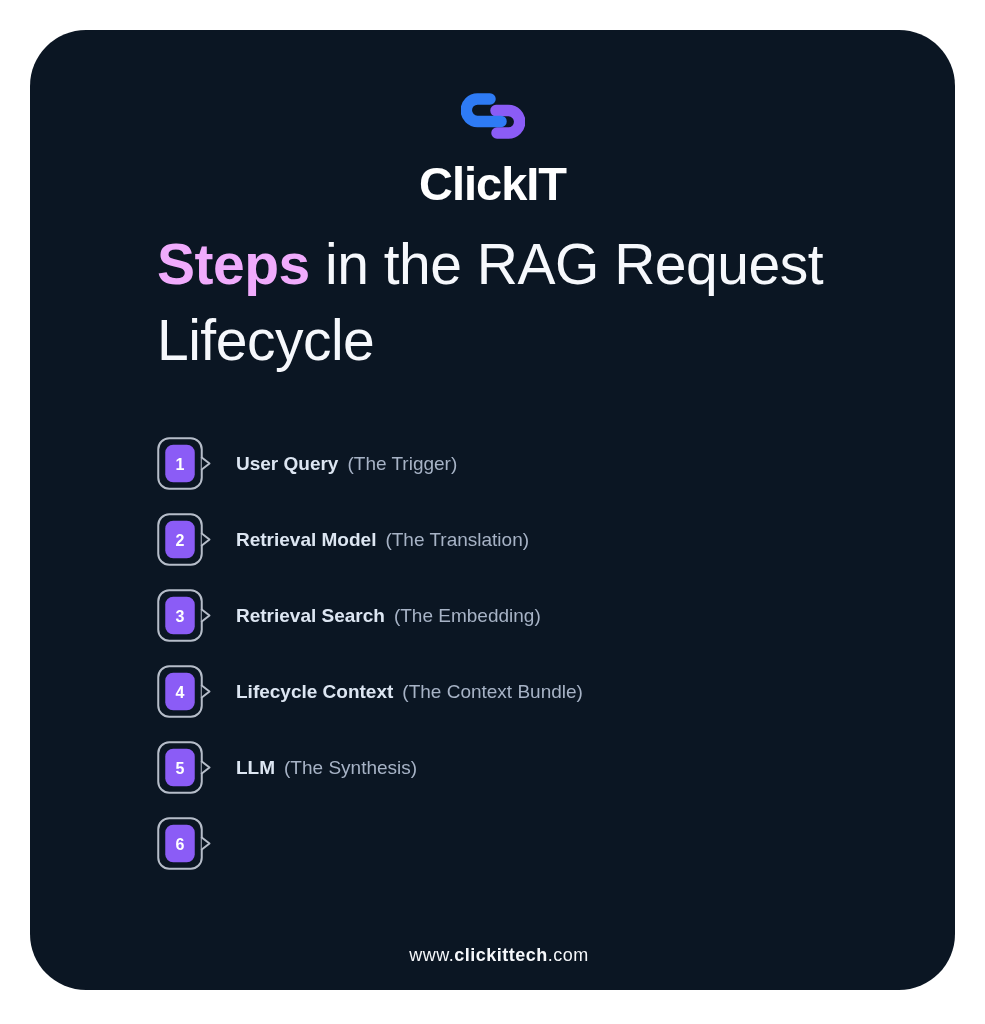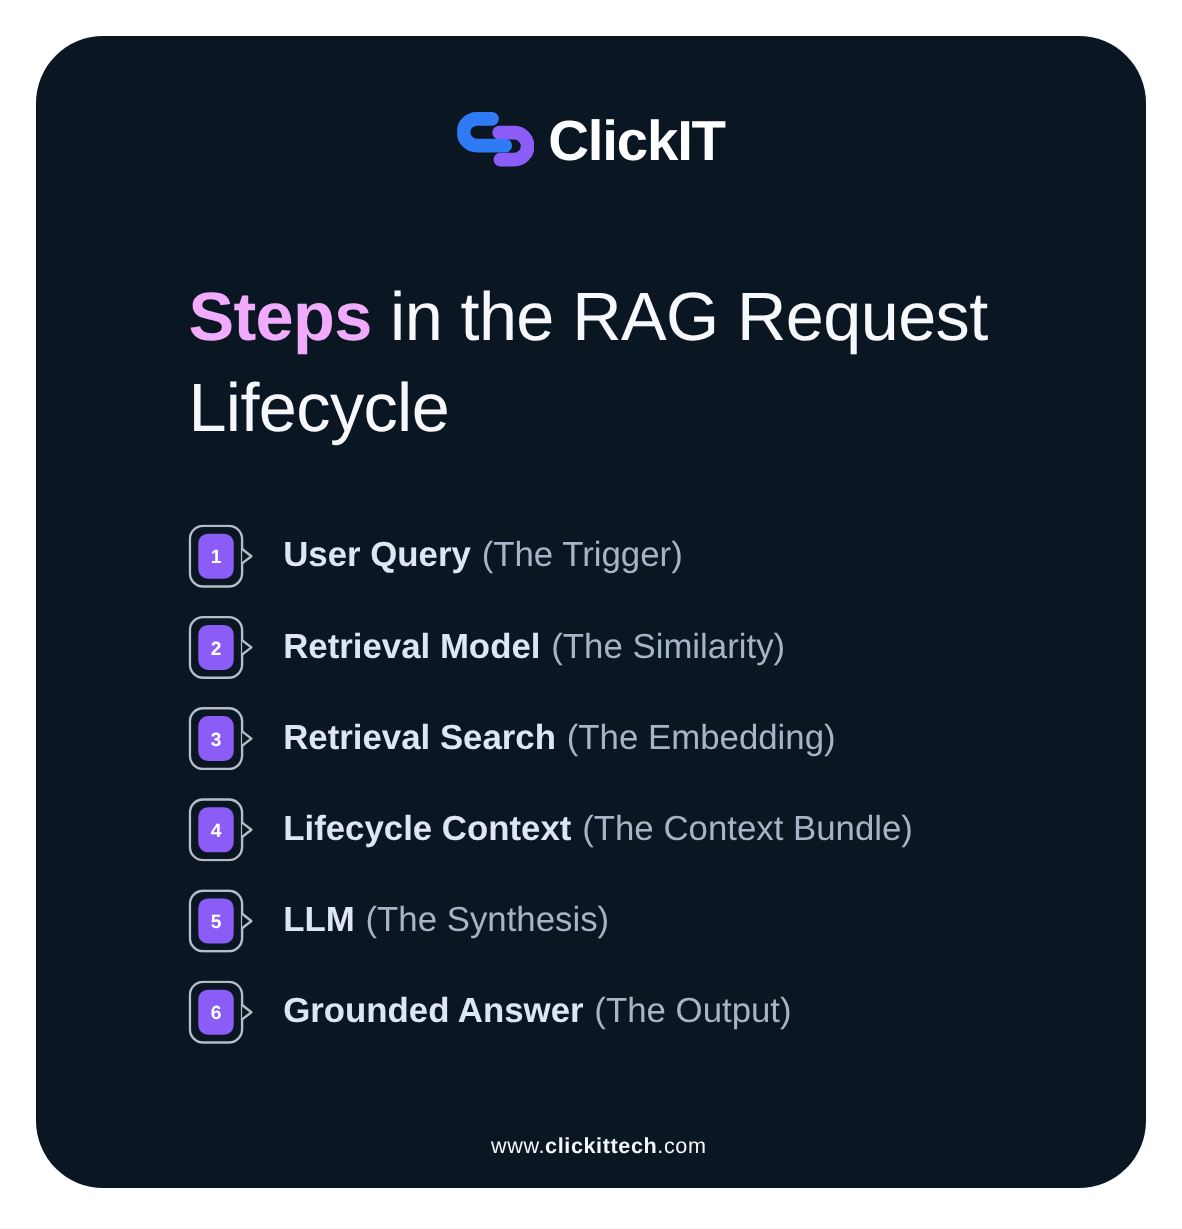--- a/index.html
+++ b/index.html
@@ -14,21 +14,21 @@
   *{margin:0;padding:0;box-sizing:border-box;}
   html,body{width:985px;height:1024px;background:#ffffff;overflow:hidden;}
   body{font-family:"Liberation Sans", sans-serif;}
   .card{
     position:absolute;left:30px;top:30px;width:925px;height:960px;
     background:var(--card-bg);border-radius:56px;
   }
   
   .logo{
     position:absolute;top:58px;left:0;right:0;
-    display:flex;align-items:center;justify-content:center;gap:12px;
+    display:flex;align-items:center;justify-content:center;gap:12px;flex-direction:column;
   }
   .logo-text{
     color:#ffffff;font-size:47px;font-weight:800;letter-spacing:-1px;
   }
   
   .title{
     position:absolute;left:127px;top:196px;width:740px;
     color:var(--title-text);font-size:57px;line-height:1.34;
     font-weight:400;letter-spacing:-0.5px;
   }
@@ -38,21 +38,21 @@
     position:absolute;left:127px;top:407px;
     display:flex;flex-direction:column;gap:23px;
   }
   .step{display:flex;align-items:center;}
   .badge{width:57px;height:53px;flex:0 0 auto;}
   .badge svg{display:block;}
   .badge .num{
     font-family:"Liberation Sans", sans-serif;
     font-size:16px;font-weight:bold;fill:#ffffff;
   }
-  .step-text{margin-left:22px;font-size:29px;white-space:nowrap;}
+  .step-text{margin-left:22px;font-size:19px;white-space:nowrap;}
   .step-name{color:var(--step-name);font-weight:700;}
   .step-detail{color:var(--step-detail);font-weight:400;margin-left:9px;}
   
   .footer{
     position:absolute;left:13px;right:0;bottom:24px;text-align:center;
     color:#f5f7fa;font-size:18px;letter-spacing:0.5px;font-weight:400;
   }
   .footer .bold{font-weight:800;}
   
   .bubble{fill:none;stroke:var(--badge-outline);stroke-width:2;}
@@ -95,21 +95,21 @@
   <div class="step">
     <div class="badge">
       <svg width="57" height="53" viewBox="0 0 57 53" aria-hidden="true">
         <rect class="bubble" x="1.25" y="1.25" width="43.5" height="50.5" rx="11"></rect>
         <path class="bubble-arrow" d="M44.75 20.5 L52.5 26.5 L44.75 32.5"></path>
         <rect class="badge-fill" x="8.25" y="7.75" width="29.5" height="37.5" rx="8"></rect>
         <text class="num" x="23" y="32.5" text-anchor="middle">2</text>
       </svg>
     </div>
     <div class="step-text">
-      <span class="step-name">Retrieval Model</span><span class="step-detail">(The Similarity)</span>
+      <span class="step-name">Retrieval Model</span><span class="step-detail">(The Translation)</span>
     </div>
   </div>
 
   <div class="step">
     <div class="badge">
       <svg width="57" height="53" viewBox="0 0 57 53" aria-hidden="true">
         <rect class="bubble" x="1.25" y="1.25" width="43.5" height="50.5" rx="11"></rect>
         <path class="bubble-arrow" d="M44.75 20.5 L52.5 26.5 L44.75 32.5"></path>
         <rect class="badge-fill" x="8.25" y="7.75" width="29.5" height="37.5" rx="8"></rect>
         <text class="num" x="23" y="32.5" text-anchor="middle">3</text>
@@ -150,21 +150,18 @@
 
   <div class="step">
     <div class="badge">
       <svg width="57" height="53" viewBox="0 0 57 53" aria-hidden="true">
         <rect class="bubble" x="1.25" y="1.25" width="43.5" height="50.5" rx="11"></rect>
         <path class="bubble-arrow" d="M44.75 20.5 L52.5 26.5 L44.75 32.5"></path>
         <rect class="badge-fill" x="8.25" y="7.75" width="29.5" height="37.5" rx="8"></rect>
         <text class="num" x="23" y="32.5" text-anchor="middle">6</text>
       </svg>
     </div>
-    <div class="step-text">
-      <span class="step-name">Grounded Answer</span><span class="step-detail">(The Output)</span>
-    </div>
   </div>
 </div>
 
   <div class="footer"><span>www.</span><span class="bold">clickittech</span><span>.com</span></div>
 
 </div>
 
 </body></html>

